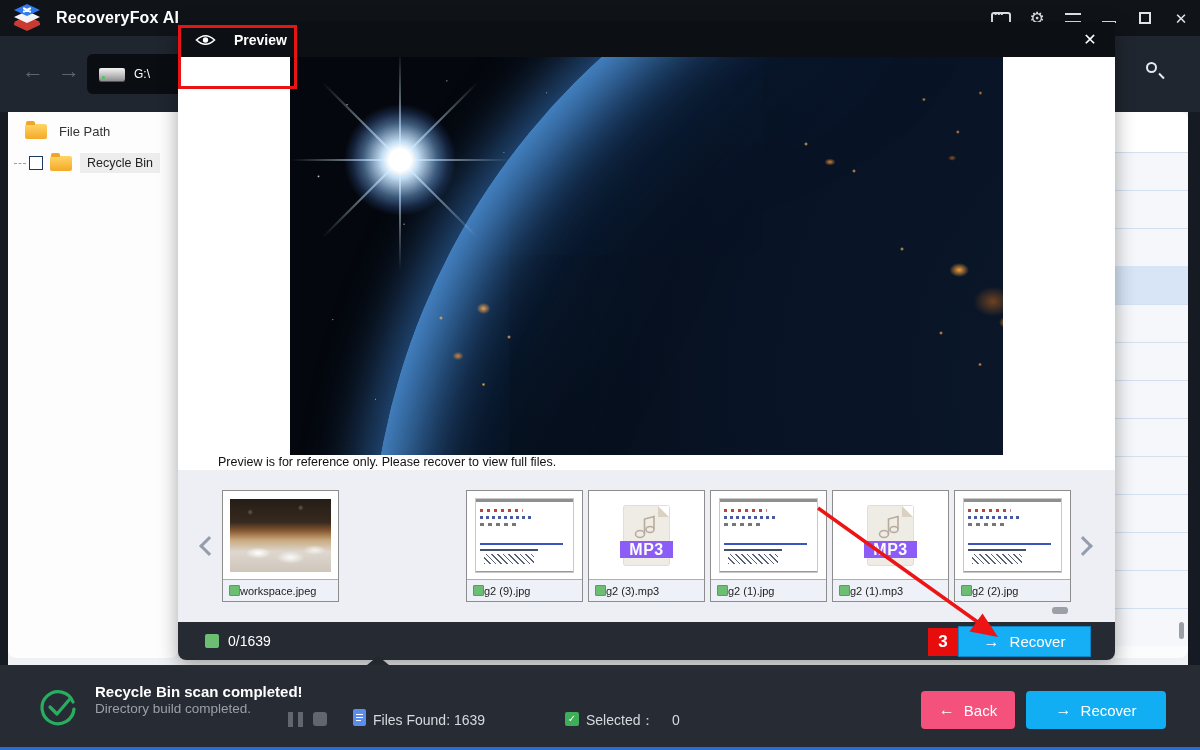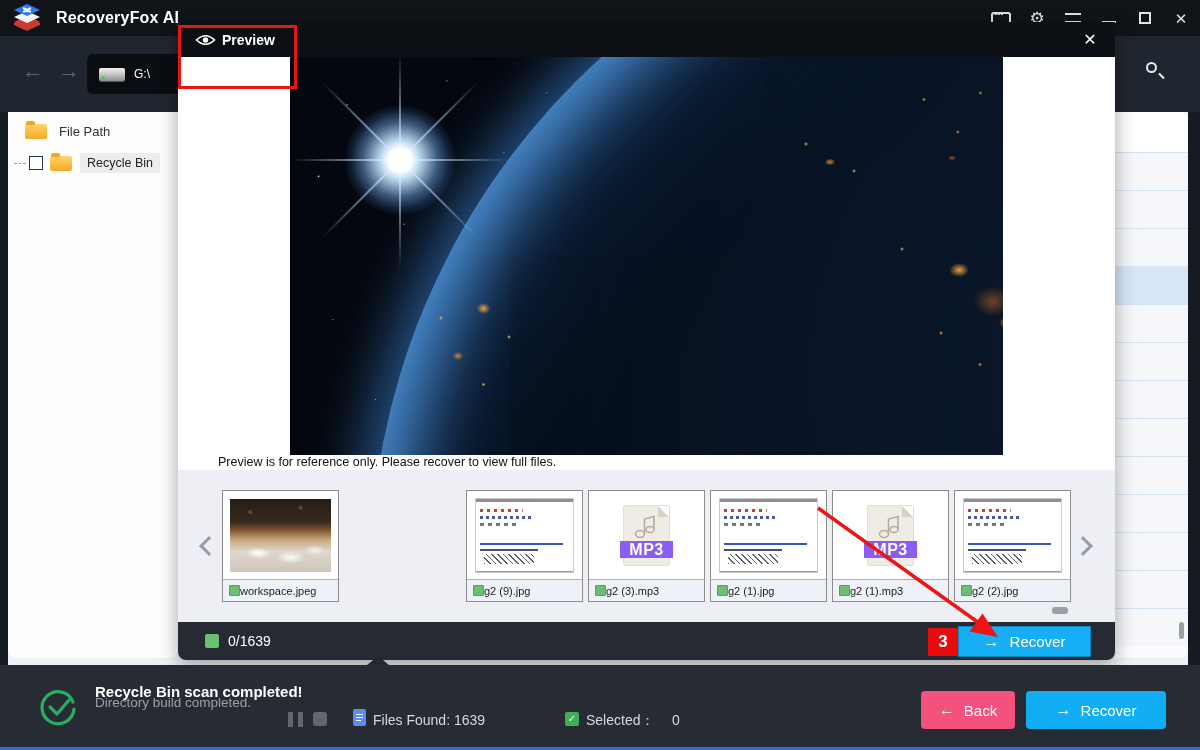--- a/index.html
+++ b/index.html
@@ -55,21 +55,21 @@
   .filelist { position:absolute; left:1115px; top:112px; width:73px; height:546px; background:#fbfcfe; border-radius:0 8px 8px 0; overflow:hidden; }
   .fl-head { height:40px; background:#fff; }
   .fl-row { height:38px; background:#f5f7fa; border-top:1px solid #d3e0f2; }
   .fl-row.hl { background:#d7e5f7; border-top:1px solid #d7e5f7; }
   .fl-thumb { position:absolute; left:64px; top:510px; width:5px; height:17px; background:#9aa0a6; border-radius:3px; }
 
   
   .modal { position:absolute; left:178px; top:22px; width:937px; height:638px; border-radius:0 0 8px 8px; box-shadow:0 6px 20px rgba(0,0,0,.35); }
   .modal-header { position:absolute; left:0; top:0; width:937px; height:35px; background:#0c0f14; display:flex; align-items:center; }
   .mh-eye { margin-left:17px; display:flex; }
-  .mh-title { color:#fff; font-size:14px; font-weight:bold; margin-left:6px;text-align:center; }
+  .mh-title { color:#fff; font-size:14px; font-weight:bold; margin-left:18px;text-align:center; }
   .mh-close { position:absolute; right:12px; top:4px; width:26px; height:26px; color:#fff; font-size:16px; display:flex; align-items:center; justify-content:center; }
   .modal-body { position:absolute; left:0; top:35px; width:937px; height:565px; background:#fff; overflow:hidden; }
   .modal-footer { position:absolute; left:0; top:600px; width:937px; height:38px; background:#262b33; border-radius:0 0 8px 8px;padding-left:35px; }
 
   
   .preview-img { position:absolute; left:112px; top:0; width:713px; height:398px; background:#04070d; overflow:hidden;
     background-image:
       radial-gradient(1px 1px at 8% 12%, rgba(255,255,255,.9), transparent),
       radial-gradient(1px 1px at 22% 6%, rgba(255,255,255,.7), transparent),
       radial-gradient(1px 1px at 16% 42%, rgba(255,255,255,.8), transparent),
@@ -179,21 +179,21 @@
   .mf-counter { position:absolute; left:50px; top:11px; color:#fff; font-size:14px; }
   .badge3 { position:absolute; left:750px; top:6px; width:30px; height:28px; background:#e70d0d; color:#fff; font-size:17px; font-weight:bold; display:flex; align-items:center; justify-content:center; }
   .btn-recover-m { position:absolute; left:780px; top:4px; width:133px; height:31px; background:#16aef4; border:1px solid #0d84c6; color:#fff; font-size:15px; display:flex; align-items:center; justify-content:center; gap:10px; }
   .notch { position:absolute; left:367px; top:656px; width:0; height:0; border-left:11px solid transparent; border-right:11px solid transparent; border-bottom:9px solid #23272e; }
 
   
   .statusbar { position:absolute; left:0; top:665px; width:1200px; height:82px; background:#272b33; }
   .bottom-edge { position:absolute; left:0; top:747px; width:1200px; height:3px; background:#2b6cd4; }
   .st-check { position:absolute; left:38px; top:22px; }
   .st-title { position:absolute; left:95px; top:18px; color:#fff; font-size:15px; font-weight:bold; }
-  .st-sub { position:absolute; left:95px; top:30px; color:#9aa0a8; font-size:13.5px; }
+  .st-sub { position:absolute; left:95px; top:36px; color:#9aa0a8; font-size:13.5px; }
   .ic-pause { position:absolute; left:288px; top:47px; width:15px; height:15px; border-left:5px solid #62676f; border-right:5px solid #62676f; }
   .ic-stop { position:absolute; left:313px; top:47px; width:14px; height:14px; background:#62676f; border-radius:3px; }
   .ic-doc { position:absolute; left:353px; top:44px; width:13px; height:17px; background:#5b8def; border-radius:2px;
     background-image:linear-gradient(#fff,#fff),linear-gradient(#fff,#fff),linear-gradient(#fff,#fff);
     background-repeat:no-repeat; background-size:7px 1px,7px 1px,5px 1px; background-position:3px 5px,3px 8px,3px 11px; }
   .st-files { position:absolute; left:373px; top:47px; color:#d6dade; font-size:14px; }
   .st-selcheck { position:absolute; left:565px; top:47px; width:14px; height:14px; background:#3fae58; border-radius:2px; color:#fff; font-size:10px; line-height:14px; text-align:center; }
   .st-selected { position:absolute; left:586px; top:47px; color:#d6dade; font-size:14px; }
   .st-selval { position:absolute; left:672px; top:47px; color:#d6dade; font-size:14px; }
   .btn { display:flex; align-items:center; justify-content:center; gap:9px; color:#fff; font-size:15px; border-radius:4px; }

